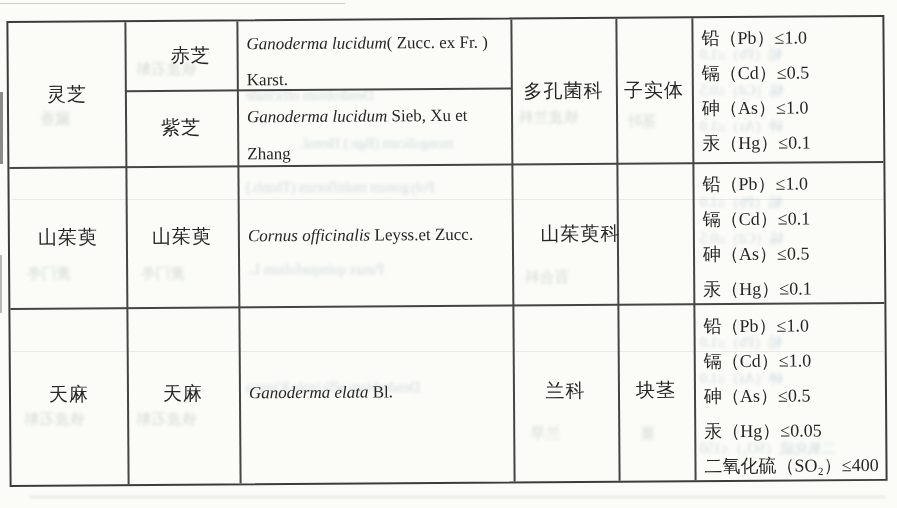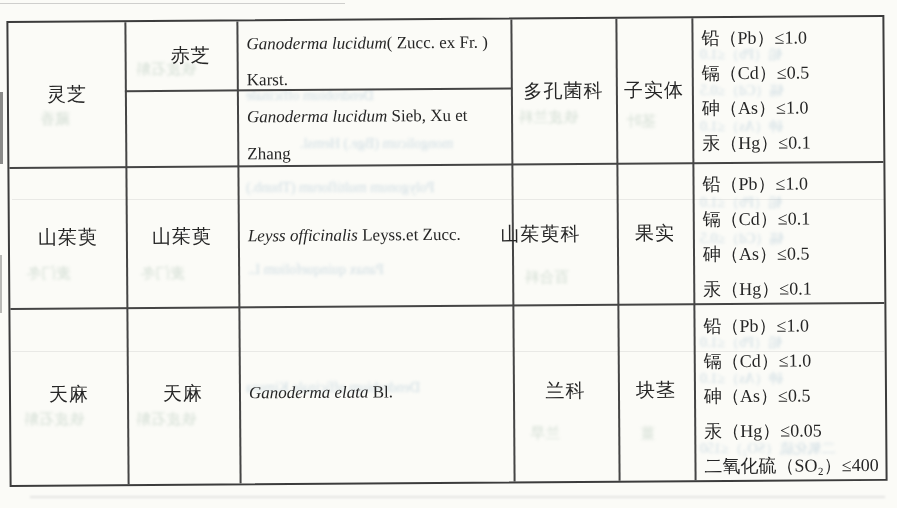--- a/index.html
+++ b/index.html
@@ -84,20 +84,23 @@
     <div class="hline" style="top:144px"></div>
     <div class="hline" style="top:285px"></div>
     <div class="hline-part" style="top:68px;left:116px;width:387px"></div>
 
     <div class="cell" style="left:0;top:0;width:116px;height:144px">
       <span class="cn">灵芝</span>
     </div>
     <div class="cell" style="left:116px;top:0;width:132px;height:68px">
       <span class="cn">赤芝</span>
     </div>
+    <div class="cell" style="left:116px;top:68px;width:112px;height:76px">
+      <span class="cn">紫芝</span>
+    </div>
     <div class="latin-cell" style="left:228px;top:0;width:274px;height:68px;padding-top:5px">
       <div class="latin-line" style="line-height:36px">
         <i>Ganoderma lucidum</i><span>( Zucc. ex Fr. )</span>
       </div>
       <div class="latin-line" style="line-height:36px">
         <span>Karst.</span>
       </div>
     </div>
     <div class="latin-cell" style="left:228px;top:68px;width:274px;height:76px;padding-top:9px">
       <div class="latin-line" style="line-height:37px">
@@ -121,28 +124,25 @@
     </div>
 
     <div class="cell" style="left:0;top:144px;width:116px;height:141px">
       <span class="cn">山茱萸</span>
     </div>
     <div class="cell" style="left:116px;top:144px;width:112px;height:141px">
       <span class="cn">山茱萸</span>
     </div>
     <div class="latin-cell latin-center" style="left:228px;top:144px;width:274px;height:141px">
       <div class="latin-line">
-        <i>Leyss officinalis</i><span> Leyss.et Zucc.</span>
+        <i>Cornus officinalis</i><span> Leyss.et Zucc.</span>
       </div>
     </div>
-    <div class="cell" style="left:478px;top:144px;width:105px;height:141px">
+    <div class="cell" style="left:518px;top:144px;width:105px;height:141px">
       <span class="cn">山茱萸科</span>
-    </div>
-    <div class="cell" style="left:607px;top:144px;width:76px;height:141px">
-      <span class="cn">果实</span>
     </div>
     <div class="limits" style="left:683px;top:144px;width:187px;height:141px;padding-top:5px">
       <div>铅（Pb）≤1.0</div>
       <div>镉（Cd）≤0.1</div>
       <div>砷（As）≤0.5</div>
       <div>汞（Hg）≤0.1</div>
     </div>
 
     <div class="cell" style="left:0;top:285px;width:116px;height:173px">
       <span class="cn">天麻</span>

